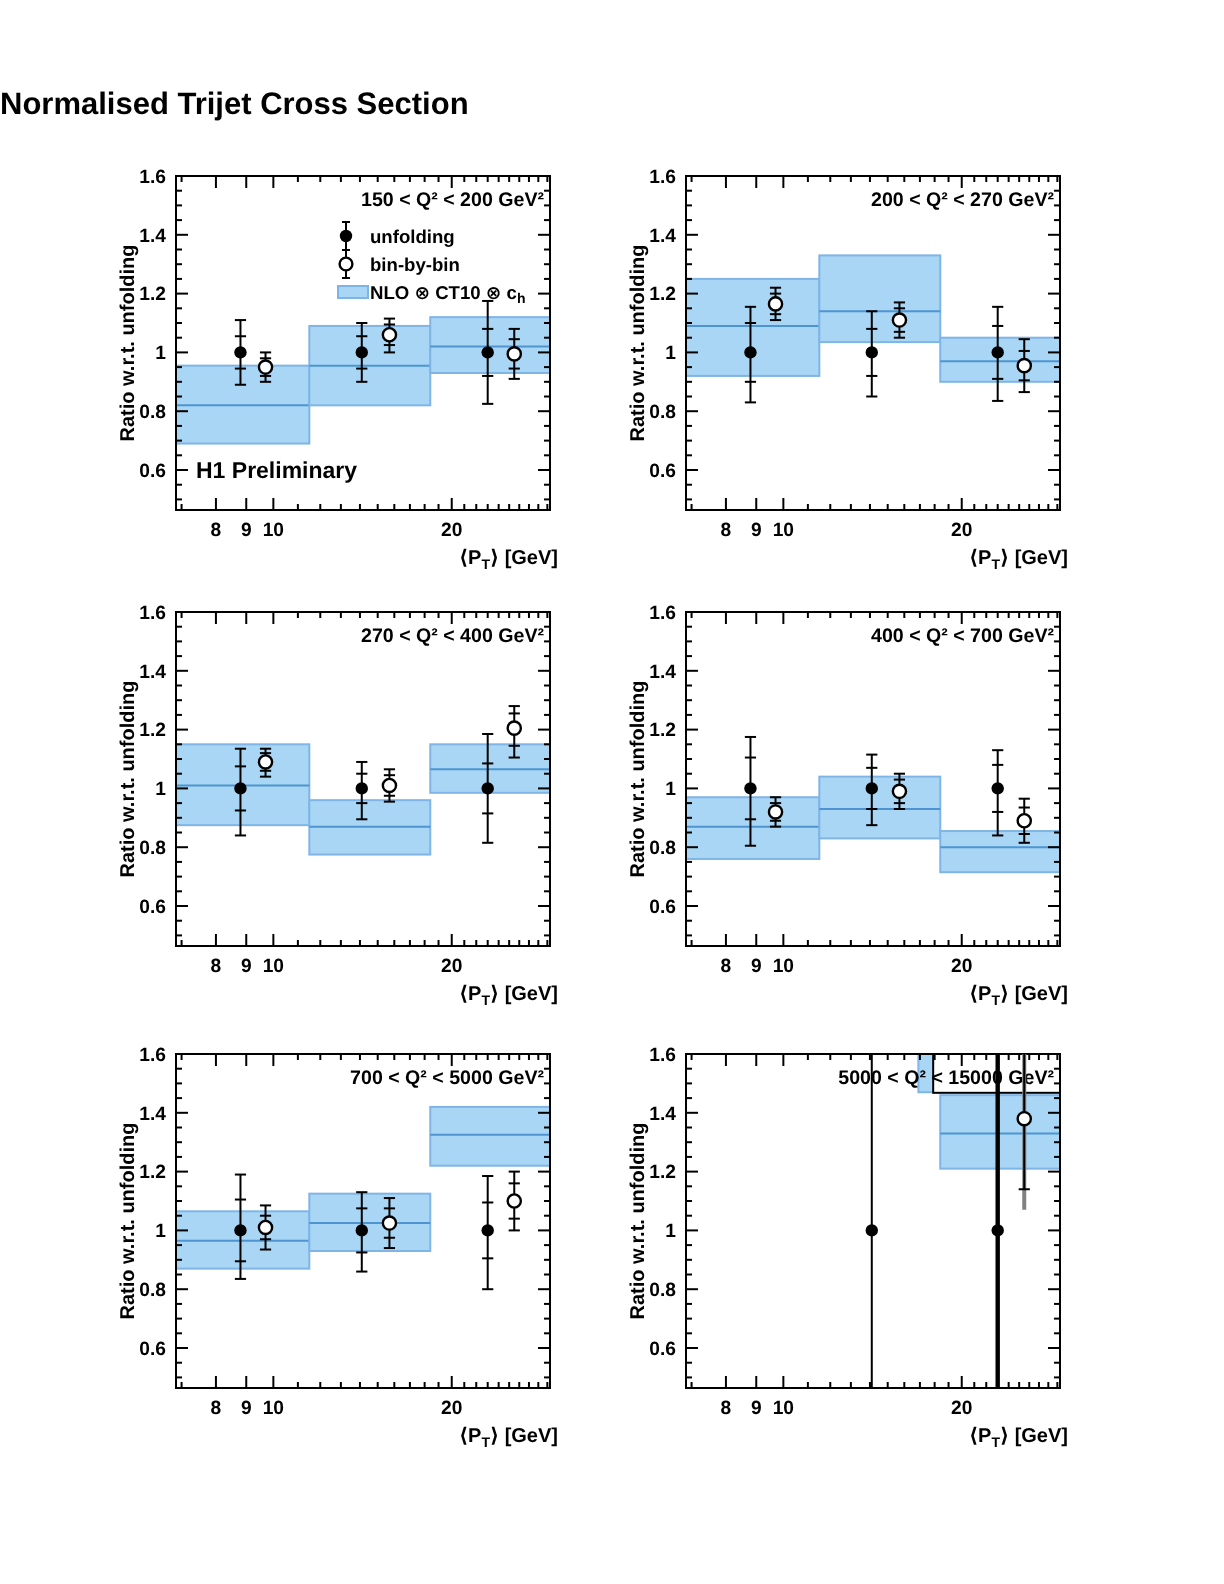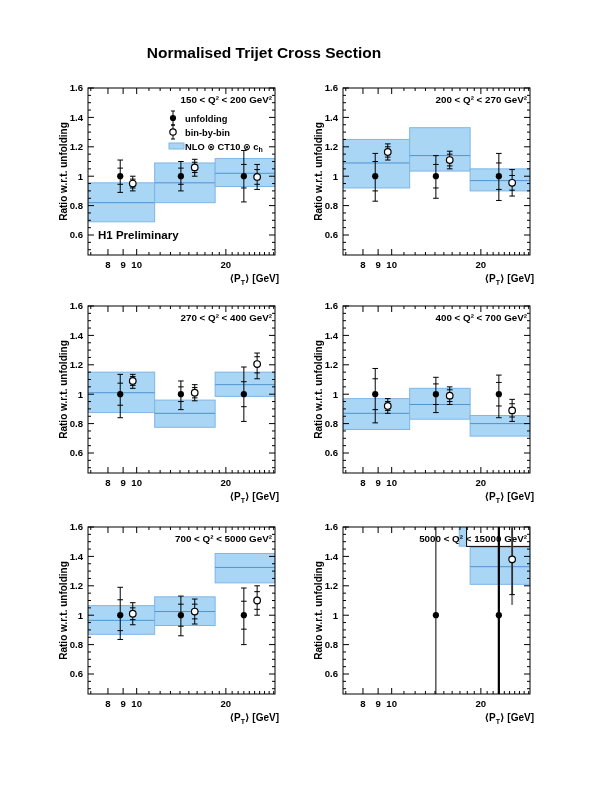--- a/index.html
+++ b/index.html
@@ -1,18 +1,18 @@
 <!DOCTYPE html>
 <html><head>
 <meta charset="utf-8">
 <style>
   html,body{margin:0;padding:0;background:#fff;}
   .page{position:relative;width:612px;height:792px;background:#ffffff;overflow:hidden;
         font-family:"Liberation Sans","DejaVu Sans",sans-serif;}
-  .fig-title{position:absolute;top:44px;left:0;width:528px;text-align:center;
+  .fig-title{position:absolute;top:44px;left:0;width:528px;
              font-size:15.5px;font-weight:bold;color:#000;}
   svg{position:absolute;left:0;top:0;}
   text{font-family:"Liberation Sans","DejaVu Sans",sans-serif;}
 </style>
 </head>
 <body>
 
 <div class="page">
   <div class="fig-title">Normalised Trijet Cross Section</div>
   <svg id="fig" width="612" height="792" viewBox="0 0 612 792">

